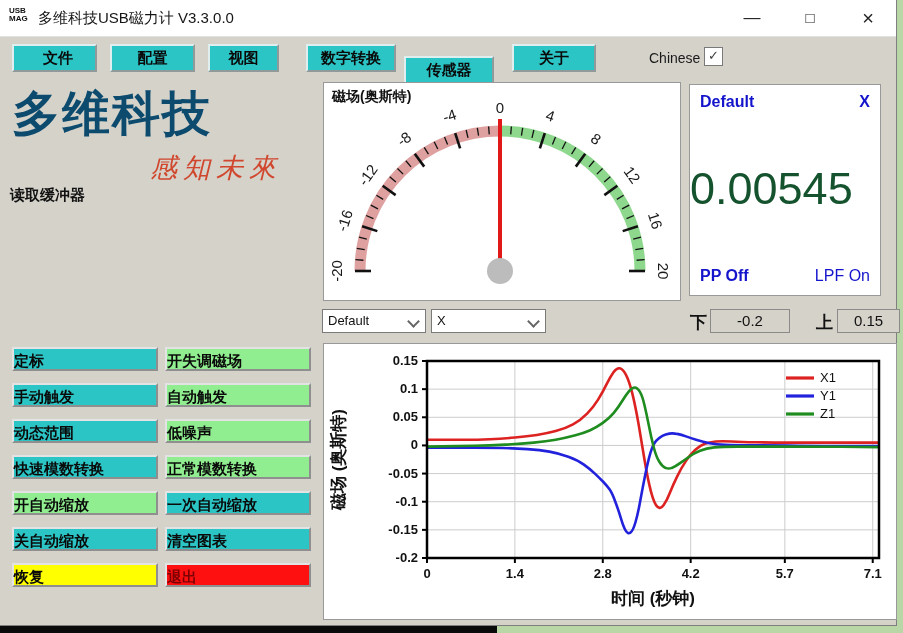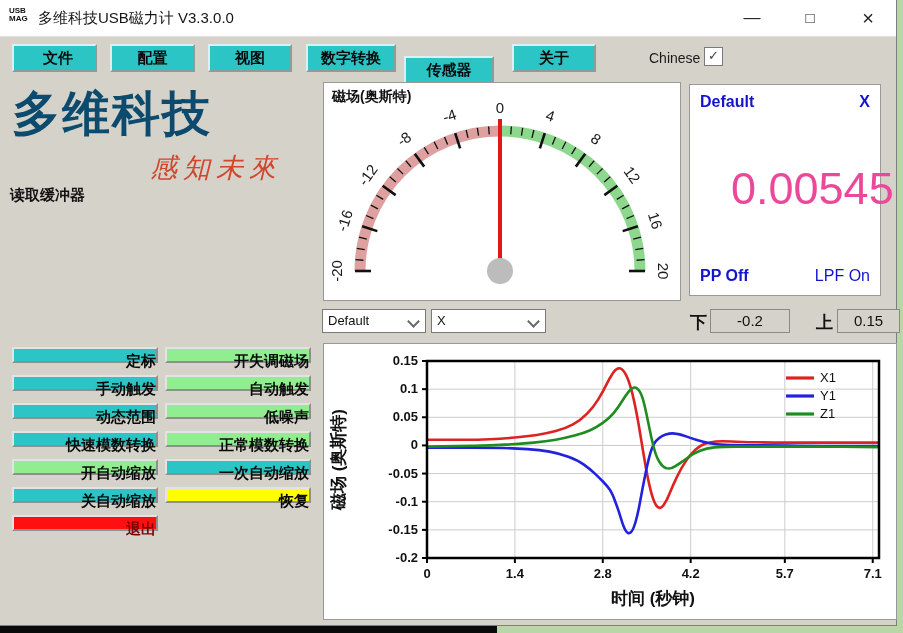--- a/index.html
+++ b/index.html
@@ -25,31 +25,31 @@
   .logo-cn{position:absolute;left:12px;top:82px;font-size:48px;font-weight:bold;color:#0c4a6e;letter-spacing:2px;}
   .logo-tagline{position:absolute;left:150px;top:150px;font-size:27px;color:#d0472e;font-style:italic;font-family:Liberation Mono, monospace;letter-spacing:6px;}
   .buffer-label{position:absolute;left:10px;top:186px;font-size:15px;font-weight:bold;color:#111;}
   .buffer-box{position:absolute;left:8px;top:206px;width:308px;height:127px;background:#fff;border:1px solid #7a7a7a;box-sizing:border-box;
     font-size:13px;color:#222;padding:5px 6px;overflow:hidden;white-space:nowrap;}
   .gauge-box{position:absolute;left:323px;top:82px;width:358px;height:219px;background:#fff;border:1px solid #999;box-sizing:border-box;}
   .gauge-title{position:absolute;left:8px;top:5px;font-size:14px;font-weight:bold;color:#111;}
   .readout{position:absolute;left:689px;top:84px;width:192px;height:212px;background:#fff;border:1px solid #999;box-sizing:border-box;}
   .readout .mode{position:absolute;left:10px;top:8px;font-size:16px;font-weight:bold;color:#1414cc;}
   .readout .axis{position:absolute;right:10px;top:8px;font-size:16px;font-weight:bold;color:#1414cc;}
-  .readout .value{position:absolute;left:0;right:0;top:78px;text-align:left;font-size:45px;color:#ec4899;margin-left:41px;}
+  .readout .value{position:absolute;left:0;right:0;top:78px;text-align:left;font-size:45px;color:#14532d;}
   .readout .pp{position:absolute;left:10px;bottom:10px;font-size:16px;font-weight:bold;color:#1414cc;}
   .readout .lpf{position:absolute;right:10px;bottom:10px;font-size:16px;font-weight:normal;color:#1414cc;}
   .combo{position:absolute;top:309px;height:24px;background:#fff;border:1px solid #7a7a7a;box-sizing:border-box;
     font-size:13px;color:#111;line-height:22px;padding-left:5px;cursor:default;}
   .combo .chev{position:absolute;right:7px;top:7px;width:7px;height:7px;border-right:2px solid #666;border-bottom:2px solid #666;transform:rotate(45deg);}
   .range-label{position:absolute;top:311px;font-size:17px;font-weight:bold;color:#111;}
   .range-field{position:absolute;top:309px;height:24px;background:#d5d2ca;border:1px solid #8a8a8a;box-sizing:border-box;
     text-align:center;font-size:15px;color:#111;line-height:22px;}
   .button-grid{position:absolute;left:12px;top:347px;width:299px;display:grid;grid-template-columns:146px 146px;column-gap:7px;row-gap:12px;}
-  .ctl-btn{height:16px;border:2px outset #e3e3e3;box-sizing:border-box;text-align:right;font-weight:bold;font-size:15px;line-height:23px;color:#0a0a0a;cursor:default;}
+  .ctl-btn{height:24px;border:2px outset #e3e3e3;box-sizing:border-box;text-align:left;font-weight:bold;font-size:15px;line-height:23px;color:#0a0a0a;cursor:default;}
   .ctl-cyan{background:#2cc5c5;}
   .ctl-green{background:#90ee90;}
   .ctl-yellow{background:#ffff00;}
   .ctl-red{background:#ff1010;color:#7c0000;}
   .chart-box{position:absolute;left:323px;top:343px;width:574px;height:277px;background:#fff;border:1px solid #999;box-sizing:border-box;}
   svg text{font-family:"Liberation Sans",sans-serif;}
 </style>
 </head>
 <body>
 
@@ -65,21 +65,21 @@
       </div>
       <div class="title-text">多维科技USB磁力计  V3.3.0.0</div>
       <div class="winbtn btn-min">—</div>
       <div class="winbtn btn-max">□</div>
       <div class="winbtn btn-close">×</div>
     </div>
 
     <div id="menubar">
         <div class="menu-btn" style="left: 12px; width: 85px; padding-left: 7px;">文件</div>
         <div class="menu-btn" style="left: 110px; width: 85px;">配置</div>
-        <div class="menu-btn" style="left: 208px; width: 84px;">视图</div>
+        <div class="menu-btn" style="left: 208px; width: 71px;">视图</div>
         <div class="menu-btn" style="left: 306px; width: 90px;">数字转换</div>
         <div class="menu-btn" style="left: 404px; width: 90px; margin-top: 12px;">传感器</div>
         <div class="menu-btn" style="left: 512px; width: 84px;">关于</div>
       </div>
     <div class="chinese-label">Chinese</div>
     <div class="checkbox" id="chinese-checkbox">✓</div>
     <div class="serial-btn">串行端口状态</div>
 
     <div class="logo-cn">多维科技</div>
     <div class="logo-tagline">感知未來</div>
@@ -174,20 +174,21 @@
         <div class="ctl-btn ctl-green">开失调磁场</div>
         <div class="ctl-btn ctl-cyan">手动触发</div>
         <div class="ctl-btn ctl-green">自动触发</div>
         <div class="ctl-btn ctl-cyan">动态范围</div>
         <div class="ctl-btn ctl-green">低噪声</div>
         <div class="ctl-btn ctl-cyan">快速模数转换</div>
         <div class="ctl-btn ctl-green">正常模数转换</div>
         <div class="ctl-btn ctl-green">开自动缩放</div>
         <div class="ctl-btn ctl-cyan">一次自动缩放</div>
         <div class="ctl-btn ctl-cyan">关自动缩放</div>
+        <div class="ctl-btn ctl-cyan">清空图表</div>
         <div class="ctl-btn ctl-yellow">恢复</div>
         <div class="ctl-btn ctl-red">退出</div>
       </div>
 
     <div class="chart-box">
       <svg id="chart-svg" width="572" height="275">
           <line x1="190.88888888888886" y1="17" x2="190.88888888888886" y2="214" stroke="#cccccc" stroke-width="1"></line>
           <line x1="278.7777777777777" y1="17" x2="278.7777777777777" y2="214" stroke="#cccccc" stroke-width="1"></line>
           <line x1="366.6666666666667" y1="17" x2="366.6666666666667" y2="214" stroke="#cccccc" stroke-width="1"></line>
           <line x1="460.8333333333333" y1="17" x2="460.8333333333333" y2="214" stroke="#cccccc" stroke-width="1"></line>

